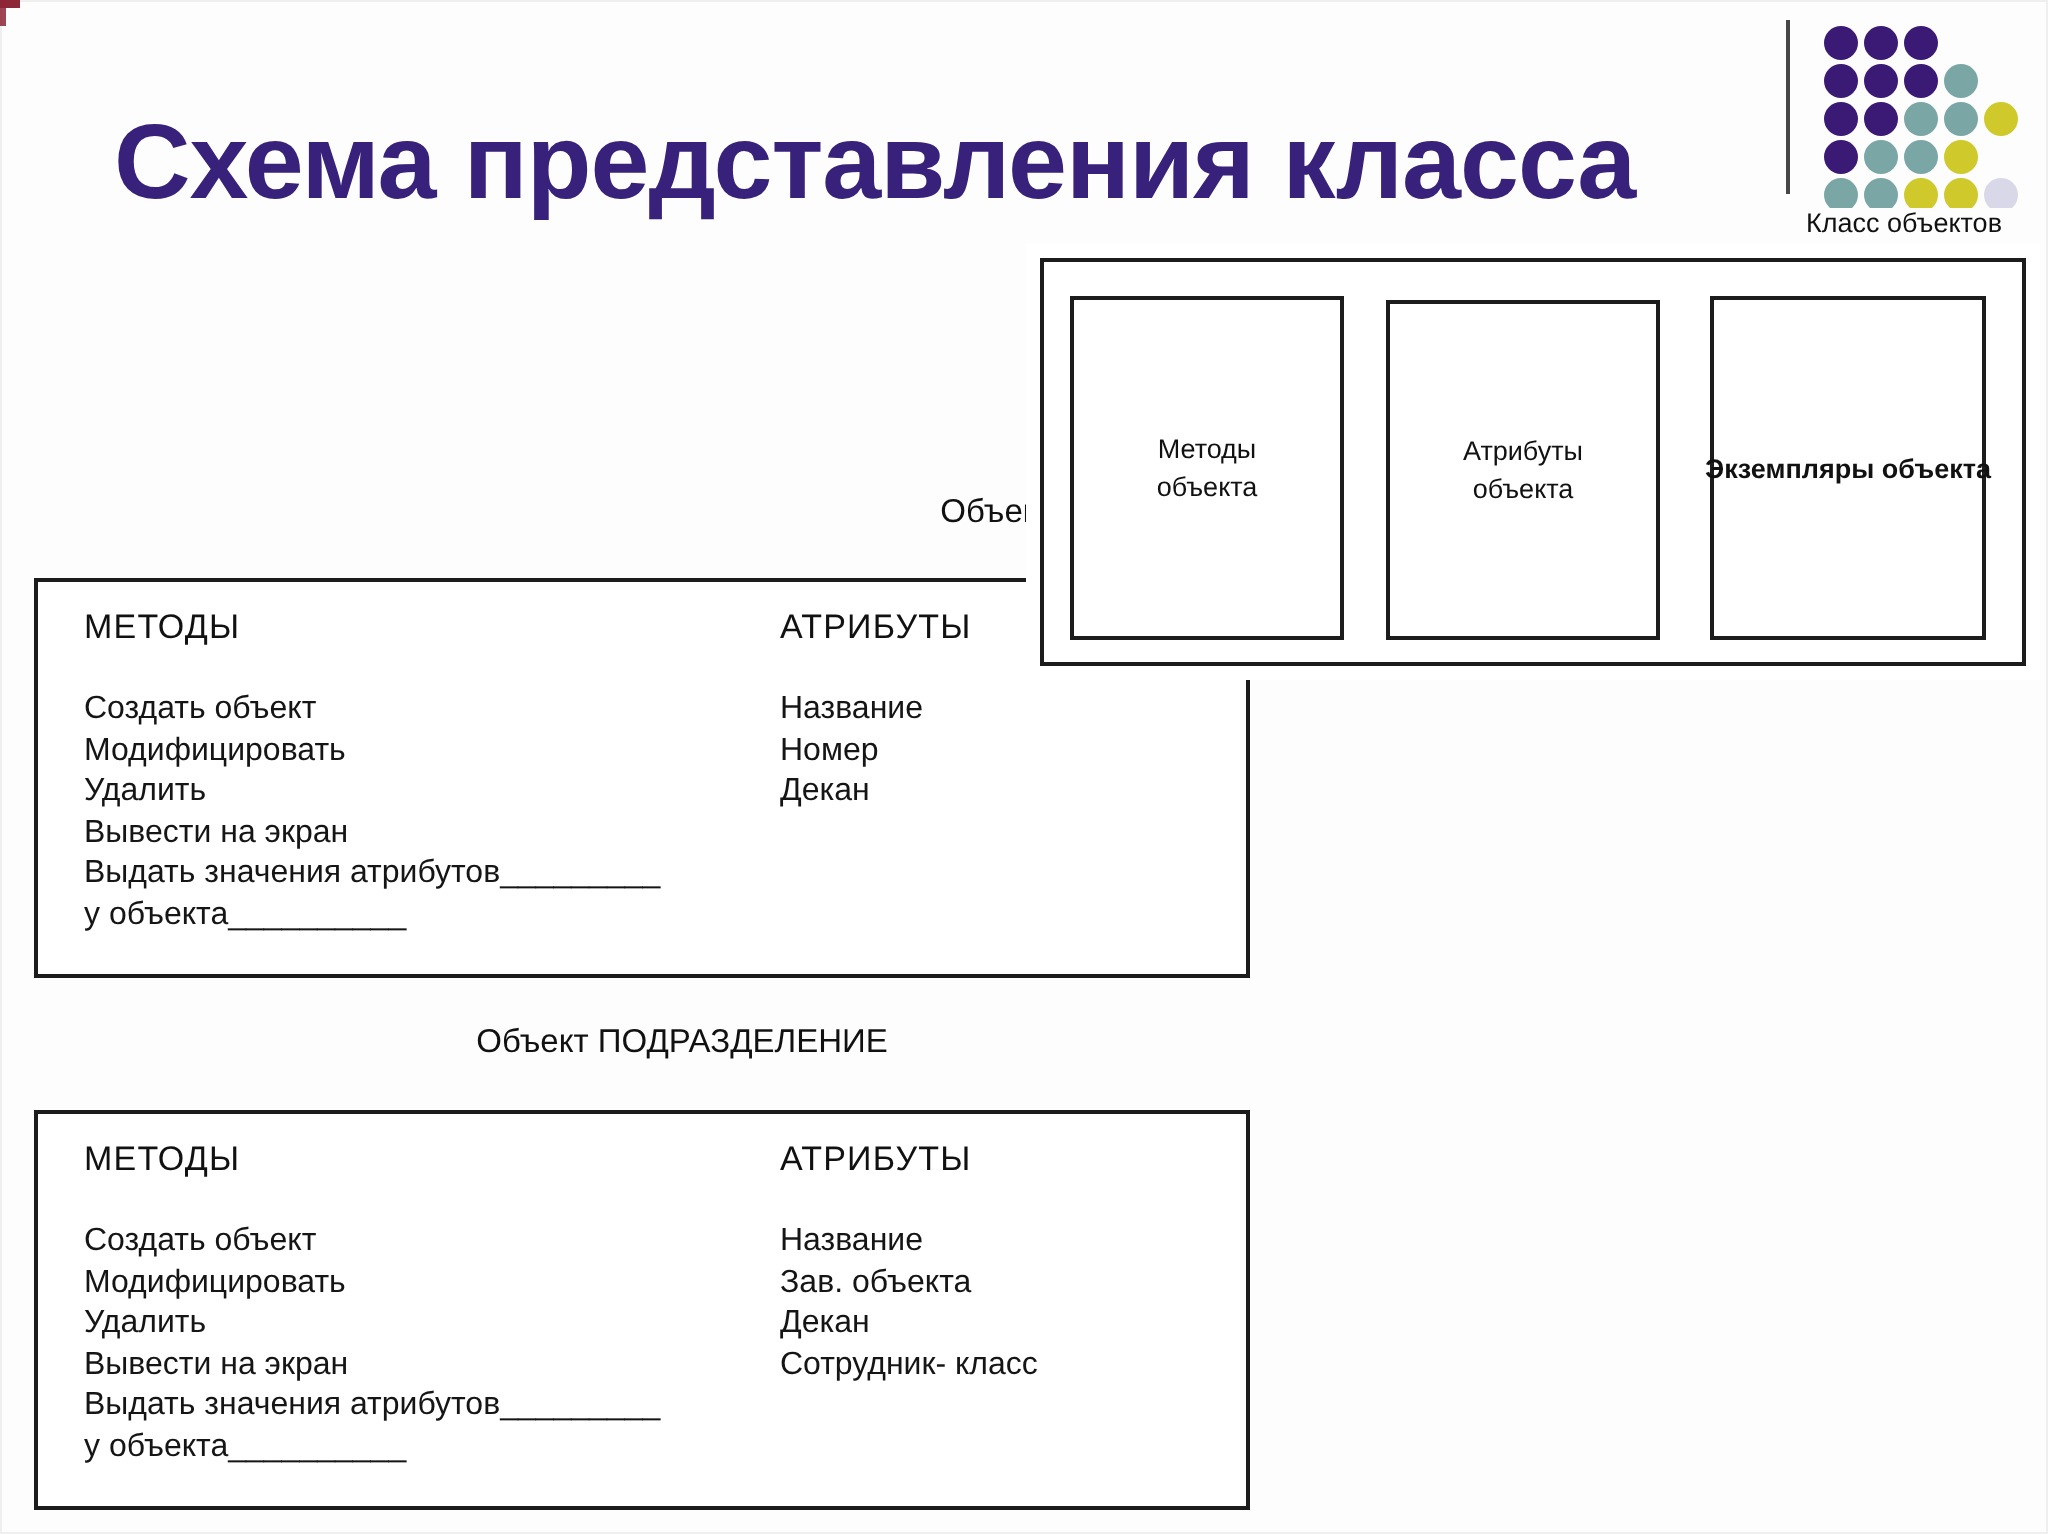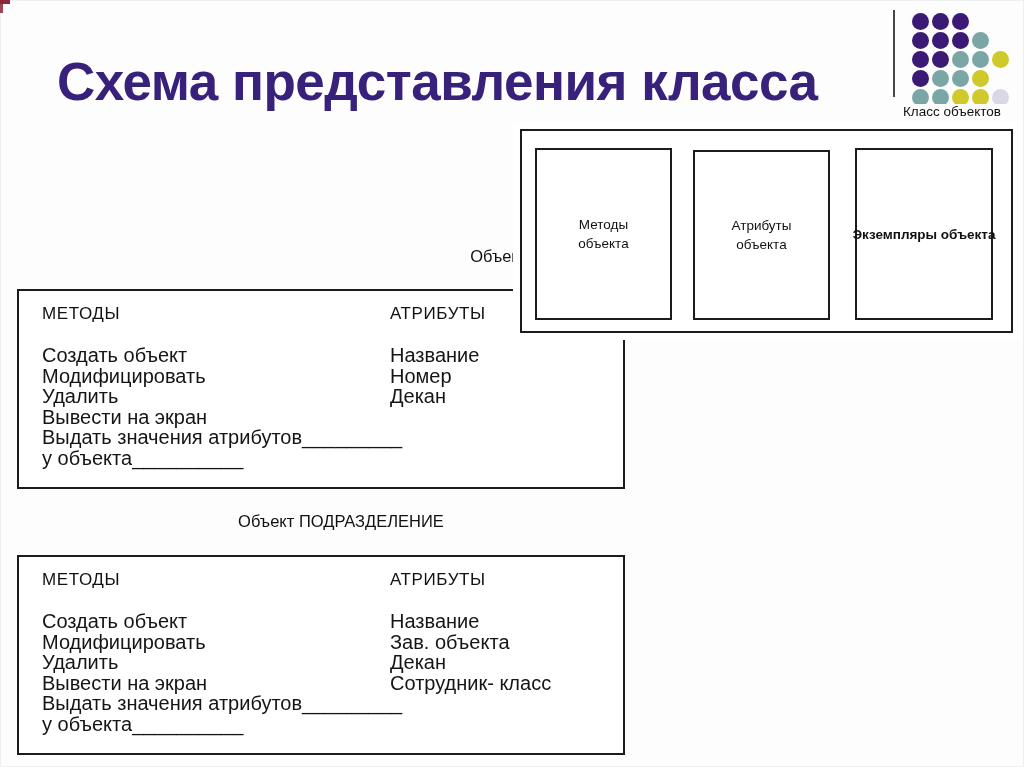--- a/index.html
+++ b/index.html
@@ -67,21 +67,21 @@
     position:absolute;left:17px;width:608px;height:200px;
     box-sizing:border-box;border:2px solid #1c1c1c;background:#fff;
   }
   .box-faculty{top:289px;}
   .box-dept{top:555px;}
   .col{position:absolute;top:13px;}
   .col-methods{left:23px;width:330px;}
   .col-attrs{left:371px;width:225px;}
   .col-header{font-size:17px;line-height:20px;letter-spacing:.6px;color:#111;}
   .col-items{margin-top:21px;}
-  .col-items .list-line{font-size:20px;line-height:20.5px;white-space:nowrap;color:#151515;}
+  .col-items .list-line{font-size:16px;line-height:20.5px;white-space:nowrap;color:#151515;}
 </style>
 </head>
 <body>
 
 <div class="page">
 
   <div class="corner-mark-h"></div>
   <div class="corner-mark-v"></div>
 
   <h1 class="title" style="color: rgb(56, 33, 122);">

